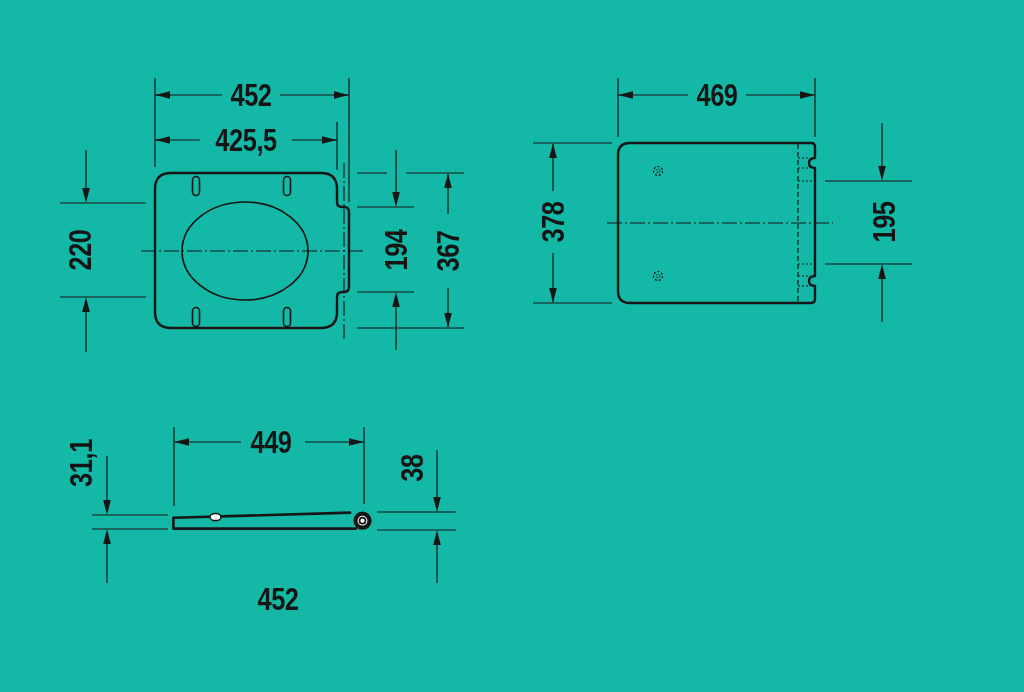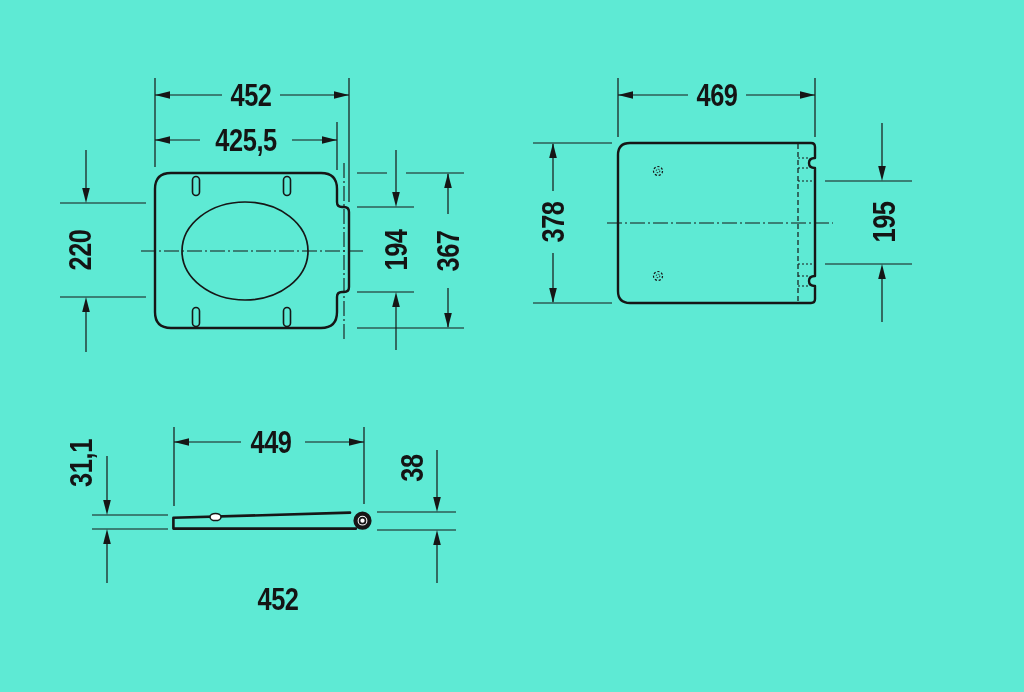--- a/index.html
+++ b/index.html
@@ -1,16 +1,16 @@
 <!DOCTYPE html>
 <html><head>
 <meta charset="utf-8">
 <style>
   html,body { margin:0; padding:0; background:#ffffff; }
-  .stage { width:1024px; height:692px; background:#5eead4; position:relative; overflow:hidden; }
+  .stage { width:1024px; height:692px; background:#14b8a6; position:relative; overflow:hidden; }
   svg { display:block; }
   .dim {
     font-family:"Liberation Sans", sans-serif;
     font-weight:700;
     font-size:31px;
     fill:#141414;
     letter-spacing:-0.5px;
   }
   .ln   { stroke:#161616; fill:none; }
   .thin { stroke-width:1.2; }

